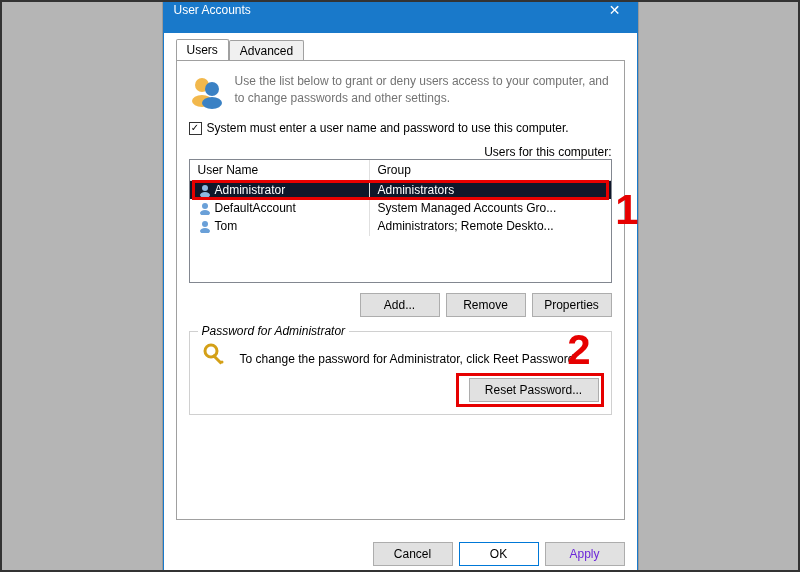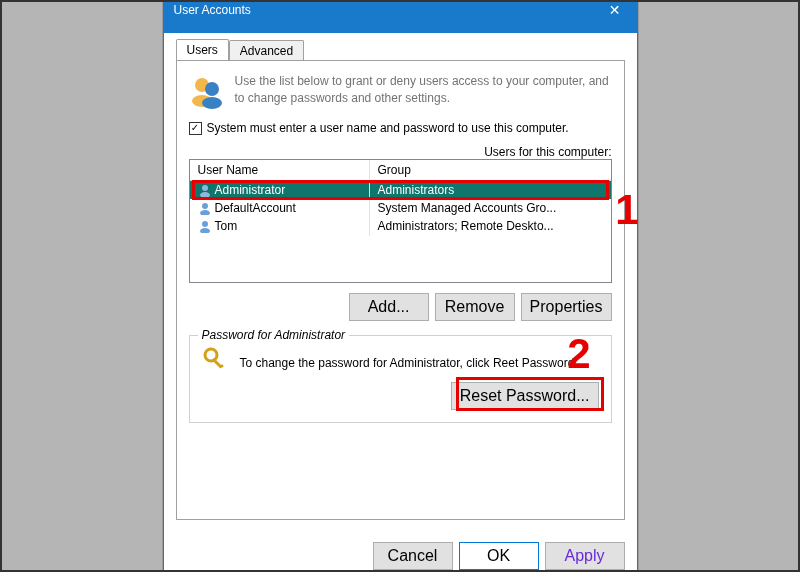--- a/index.html
+++ b/index.html
@@ -17,24 +17,24 @@
     .intro-text { color: #737373; line-height: 1.4; }
     .chk-row { display: flex; align-items: center; gap: 5px; margin-bottom: 10px; }
     .chk { width: 13px; height: 13px; border: 1px solid #333; display: inline-flex; align-items: center; justify-content: center; font-size: 10px; line-height: 1; }
     .list-label { display: block; text-align: right; }
     .list-box { border: 1px solid #828790; height: 124px; overflow: hidden; background: #fff; }
     .list-header { display: flex; background: #fff; border-bottom: 1px solid #d0d0d0; font-size: 12px; }
     .col-name { width: 180px; padding: 3px 8px; border-right: 1px solid #e0e0e0; }
     .col-group { flex: 1; padding: 3px 8px; }
     .list-row { display: flex; font-size: 12px; align-items: center; height: 18px; position: relative; }
     .list-row .col-name { display: flex; align-items: center; gap: 3px; }
-    .list-row.selected { background: #0f766e; color: #fff; }
+    .list-row.selected { background: #0f172a; color: #fff; }
     .user-icon { width: 14px; height: 14px; display: inline-block; }
     .btn-row { display: flex; justify-content: flex-end; gap: 6px; margin-top: 10px; }
-    .btn { min-width: 80px; padding: 4px 8px; border: 1px solid #adadad; background: #e1e1e1; font-size: 16px; text-align: center; }
+    .btn { min-width: 80px; padding: 4px 8px; border: 1px solid #adadad; background: #e1e1e1; font-size: 12px; text-align: center; }
     .fieldset { border: 1px solid #d0d0d0; padding: 10px 12px 12px 12px; margin-top: 14px; position: relative; }
     .fieldset-label { position: absolute; top: -8px; left: 8px; background: #fff; padding: 0 4px; font-size: 12px; font-style: italic; }
     .pw-row { display: flex; gap: 10px; align-items: flex-end; }
     .key-icon { width: 28px; height: 28px; flex-shrink: 0; }
     .dialog-btns { display: flex; justify-content: flex-end; gap: 6px; padding: 10px 12px; }
     .btn.ok { border-color: #0078d7; background: #fff; min-width: 80px; }
     .btn.disabled { color: #6d28d9; }
     .highlight-red { position: absolute; border: 3px solid #e60000; pointer-events: none; }
     .badge-num { position: absolute; font-family: Arial, sans-serif; font-size: 42px; font-weight: 900; color: #e60000; }
   </style>

